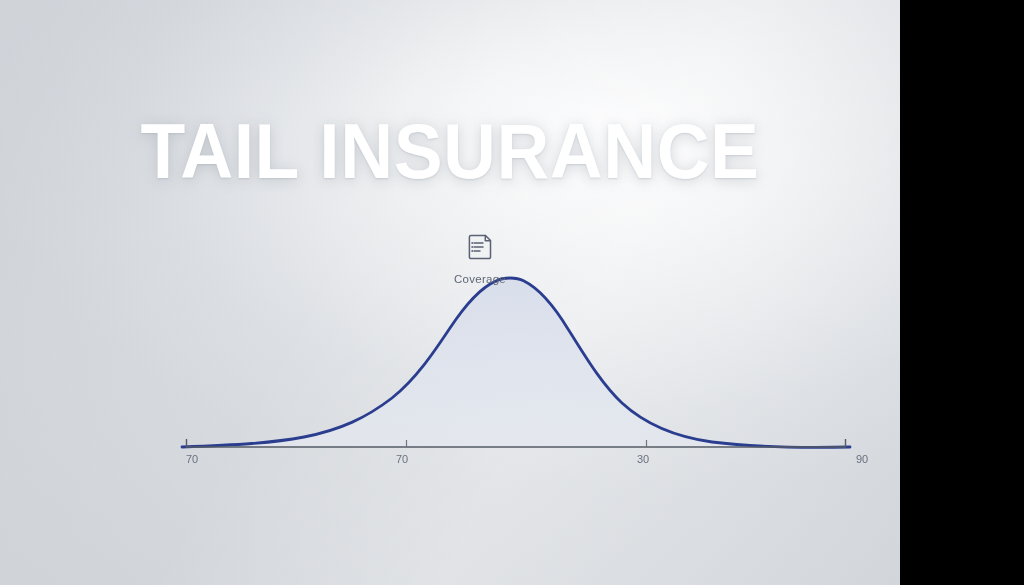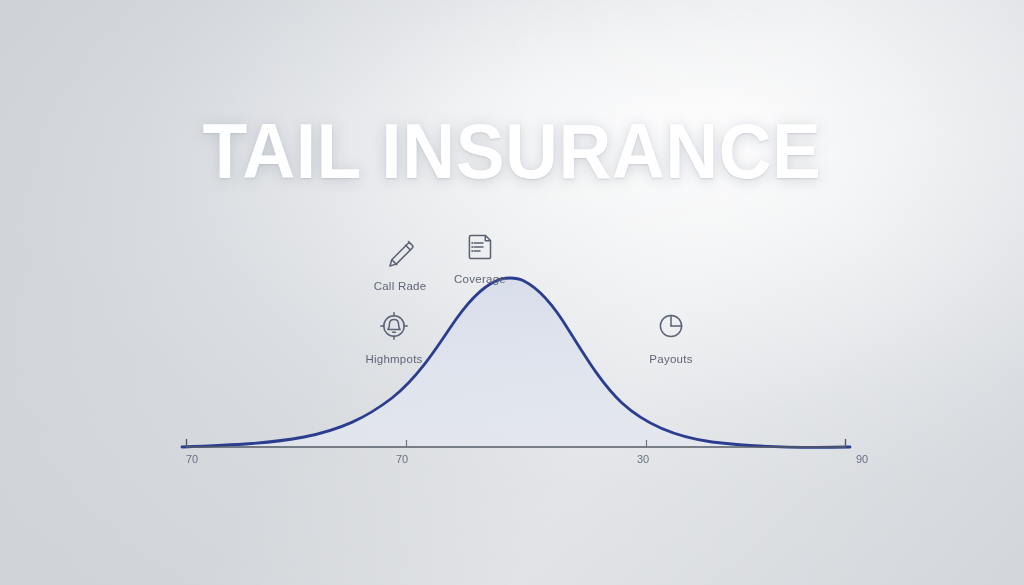--- a/index.html
+++ b/index.html
@@ -2,21 +2,21 @@
 <html><head>
 <meta charset="utf-8">
 <style>
   html, body {
     margin: 0;
     padding: 0;
     background: #000;
   }
   #stage {
     position: relative;
-    width: 1024px;
+    width: 900px;
     height: 585px;
     overflow: hidden;
     font-family: "Liberation Sans", sans-serif;
     background: #d9dce0;
   }
   
   .bg-base {
     position: absolute;
     inset: 0;
     background:
@@ -137,72 +137,38 @@
     <line x1="186" y1="447" x2="846" y2="447" stroke="#555b66" stroke-width="1.4"></line>
 
     <line x1="186.5" y1="447" x2="186.5" y2="439" stroke="#555b66" stroke-width="1.4"></line>
     <line x1="406.5" y1="447" x2="406.5" y2="440" stroke="#6d7380" stroke-width="1.2"></line>
     <line x1="646.5" y1="447" x2="646.5" y2="440" stroke="#6d7380" stroke-width="1.2"></line>
     <line x1="845.5" y1="447" x2="845.5" y2="439" stroke="#555b66" stroke-width="1.4"></line>
   </svg>
 
   <div class="title">TAIL INSURANCE</div>
 
-  <div class="feature f-callrade">
-    <span class="glyph">
-      <svg width="42" height="42" viewBox="0 0 42 42" fill="none" stroke="#5a6273" stroke-width="1.5" stroke-linecap="round" stroke-linejoin="round">
-        <path d="M29.5 9.5 l3.6 3.6 a2.2 2.2 0 0 1 0 3.1 L17.2 32.1 l-6.3 1.9 1.9-6.3 L28.7 11.8 a2.2 2.2 0 0 1 3.1 0 z"></path>
-        <path d="M26.6 13.2 l4.9 4.9"></path>
-        <path d="M12.8 27.7 l4.9 4.9"></path>
-      </svg>
-    </span>
-    <span class="flabel">Call Rade</span>
-  </div>
 
   <div class="feature f-coverage">
     <span class="glyph">
       <svg width="42" height="42" viewBox="0 0 42 42" fill="none" stroke="#5a6273" stroke-width="1.5" stroke-linecap="round" stroke-linejoin="round">
         <path d="M12 10.5 h14.5 l5 5 V32 a1.6 1.6 0 0 1 -1.6 1.6 H12 a1.6 1.6 0 0 1 -1.6 -1.6 V12.1 A1.6 1.6 0 0 1 12 10.5 z"></path>
         <path d="M26.3 10.6 v5.2 h5.1"></path>
         <path d="M15 18 h9"></path>
         <path d="M15 22 h9"></path>
         <path d="M15 26 h6"></path>
         <circle cx="13.2" cy="18" r="0.9" fill="#5a6273" stroke="none"></circle>
         <circle cx="13.2" cy="22" r="0.9" fill="#5a6273" stroke="none"></circle>
         <circle cx="13.2" cy="26" r="0.9" fill="#5a6273" stroke="none"></circle>
       </svg>
     </span>
     <span class="flabel">Coverage</span>
   </div>
 
 
-  <div class="feature f-highmpots">
-    <span class="glyph">
-      <svg width="42" height="42" viewBox="0 0 42 42" fill="none" stroke="#5a6273" stroke-width="1.5" stroke-linecap="round" stroke-linejoin="round">
-        <circle cx="21" cy="21" r="10.2"></circle>
-        <path d="M21 7.8 v3.2"></path>
-        <path d="M21 31 v3.2"></path>
-        <path d="M7.8 21 h3.2"></path>
-        <path d="M31 21 h3.2"></path>
-        <path d="M21 14.4 c3 0 4.6 2.2 4.6 5.2 0 2.6 .7 4 1.5 4.9 H14.9 c.8-.9 1.5-2.3 1.5-4.9 0-3 1.6-5.2 4.6-5.2 z"></path>
-        <path d="M19.6 27.2 h2.8"></path>
-      </svg>
-    </span>
-    <span class="flabel">Highmpots</span>
-  </div>
 
-  <div class="feature f-payouts">
-    <span class="glyph">
-      <svg width="42" height="42" viewBox="0 0 42 42" fill="none" stroke="#5a6273" stroke-width="1.5" stroke-linecap="round" stroke-linejoin="round">
-        <circle cx="21" cy="21" r="10.6"></circle>
-        <path d="M21 21 V10.4"></path>
-        <path d="M21 21 H31.6"></path>
-      </svg>
-    </span>
-    <span class="flabel">Payouts</span>
-  </div>
 
   <div class="tick" style="left:186px; top:453px;">70</div>
   <div class="tick" style="left:396px; top:453px;">70</div>
   <div class="tick" style="left:637px; top:453px;">30</div>
   <div class="tick" style="left:856px; top:453px;">90</div>
 
 </div>
 
 </body></html>

